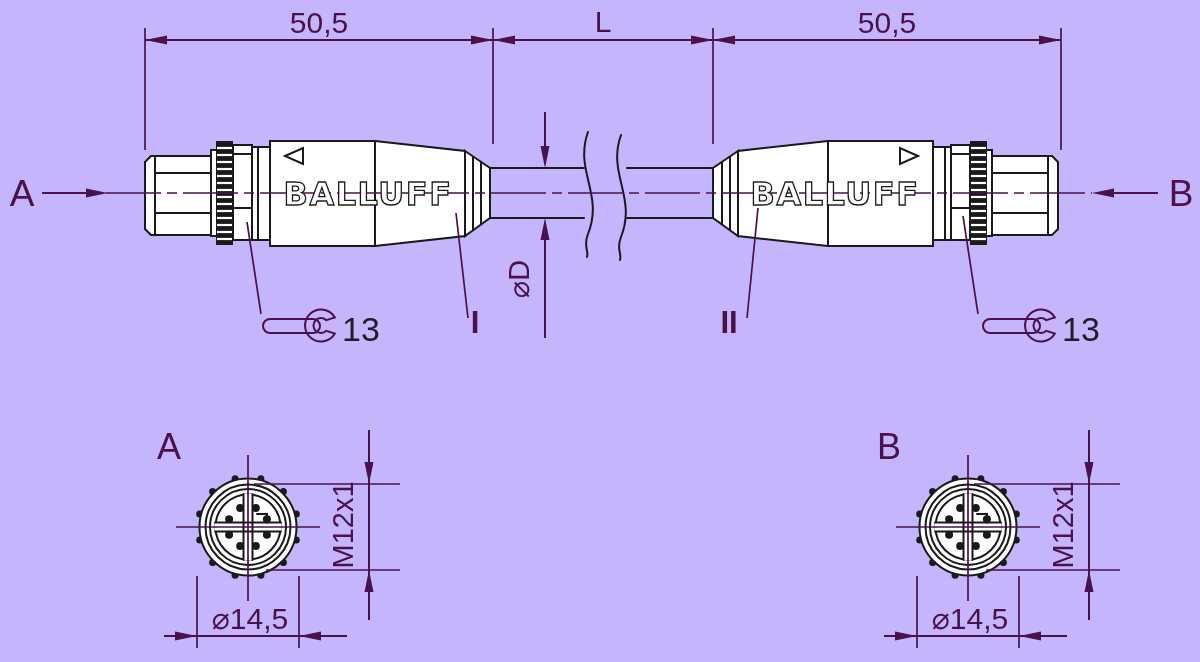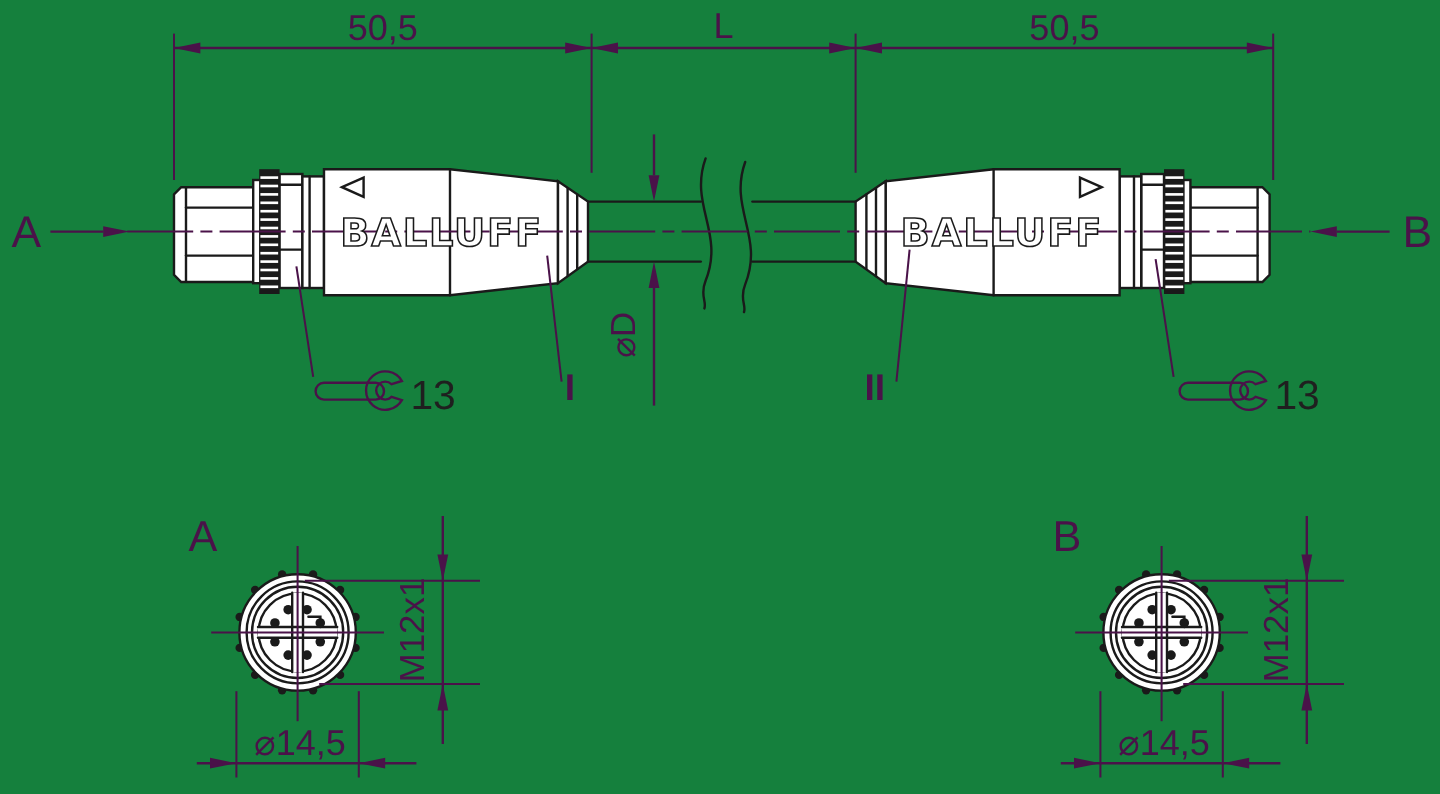--- a/index.html
+++ b/index.html
@@ -1,16 +1,16 @@
 <!DOCTYPE html>
 <html><head>
 <meta charset="utf-8">
 <style>
   html,body{margin:0;padding:0;background:#fff;}
-  .stage{width:1200px;height:662px;background:#15803d;position:relative;
+  .stage{width:1200px;height:662px;background:#c4b5fd;position:relative;
          font-family:"Liberation Sans", sans-serif;}
   svg{display:block;}
   
   .ink   {stroke:#1a1a1a;stroke-width:2;fill:none;stroke-linecap:round;}
   .inkw  {stroke:#1a1a1a;stroke-width:2;fill:#ffffff;}
   .inkfill{fill:#1a1a1a;stroke:none;}
   .stripe{stroke:#ffffff;stroke-width:2.2;fill:none;}
   .dim   {stroke:#4a1249;stroke-width:2;fill:none;}
   .dimthin{stroke:#4a1249;stroke-width:1.7;fill:none;}
   .dimfill{fill:#4a1249;stroke:none;}

